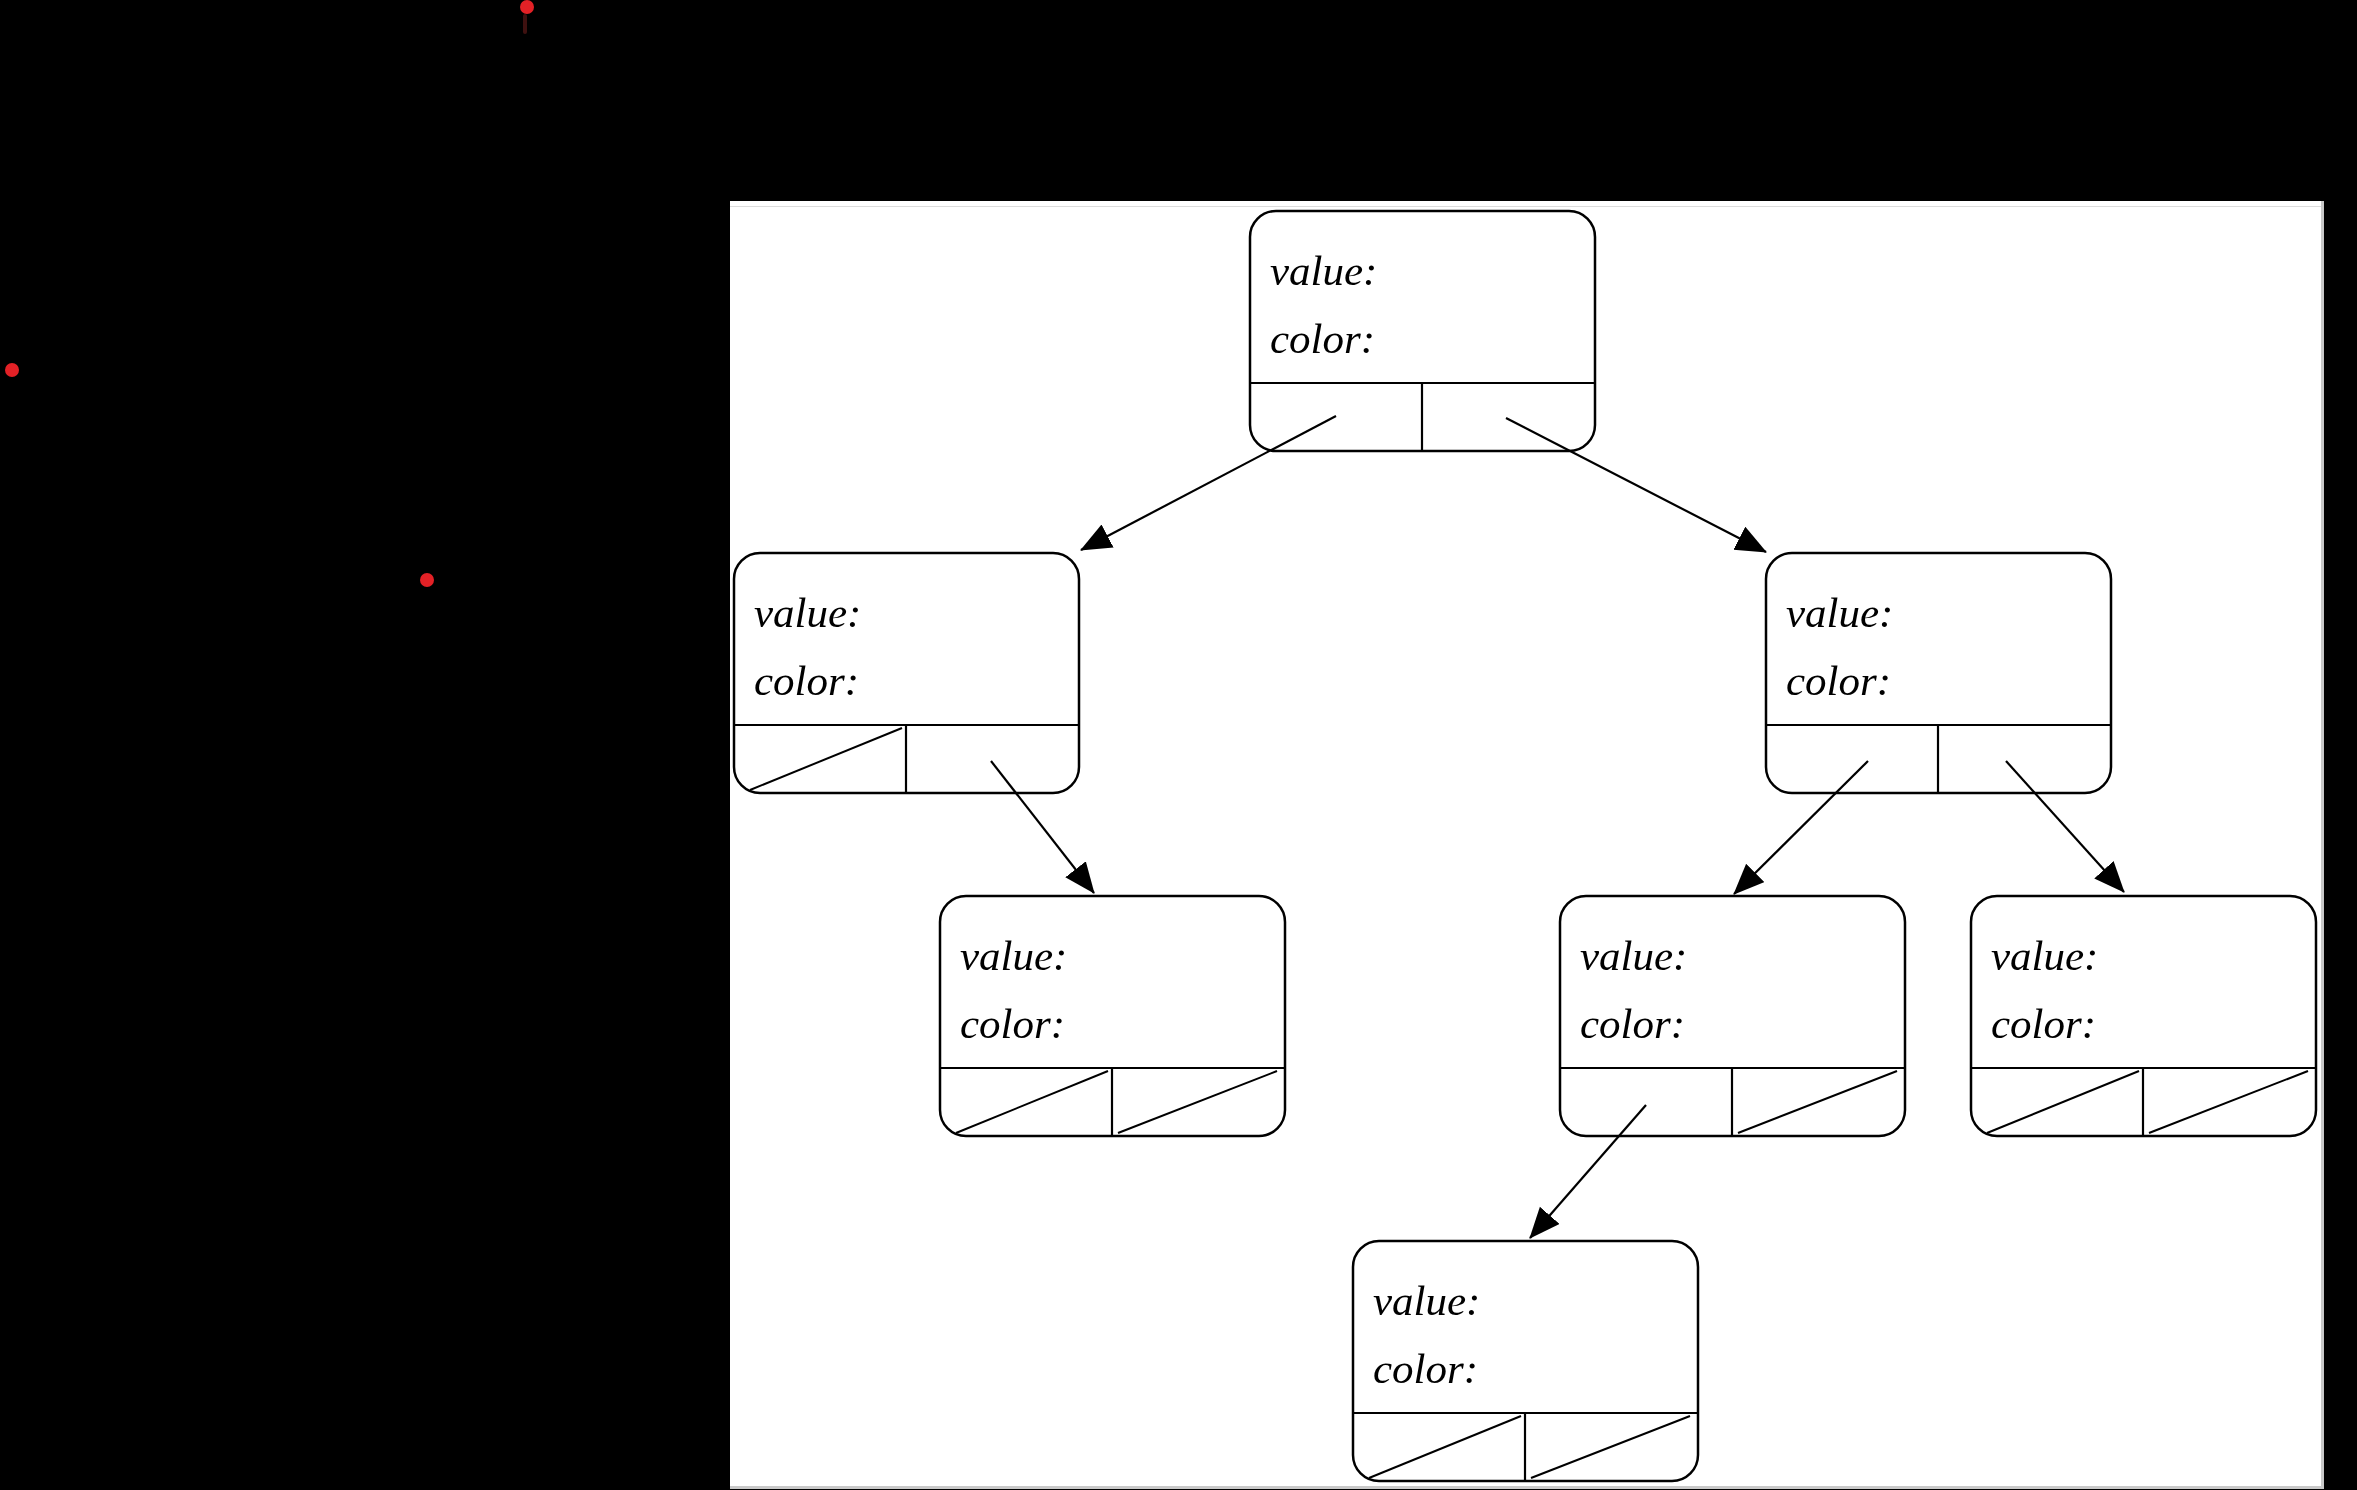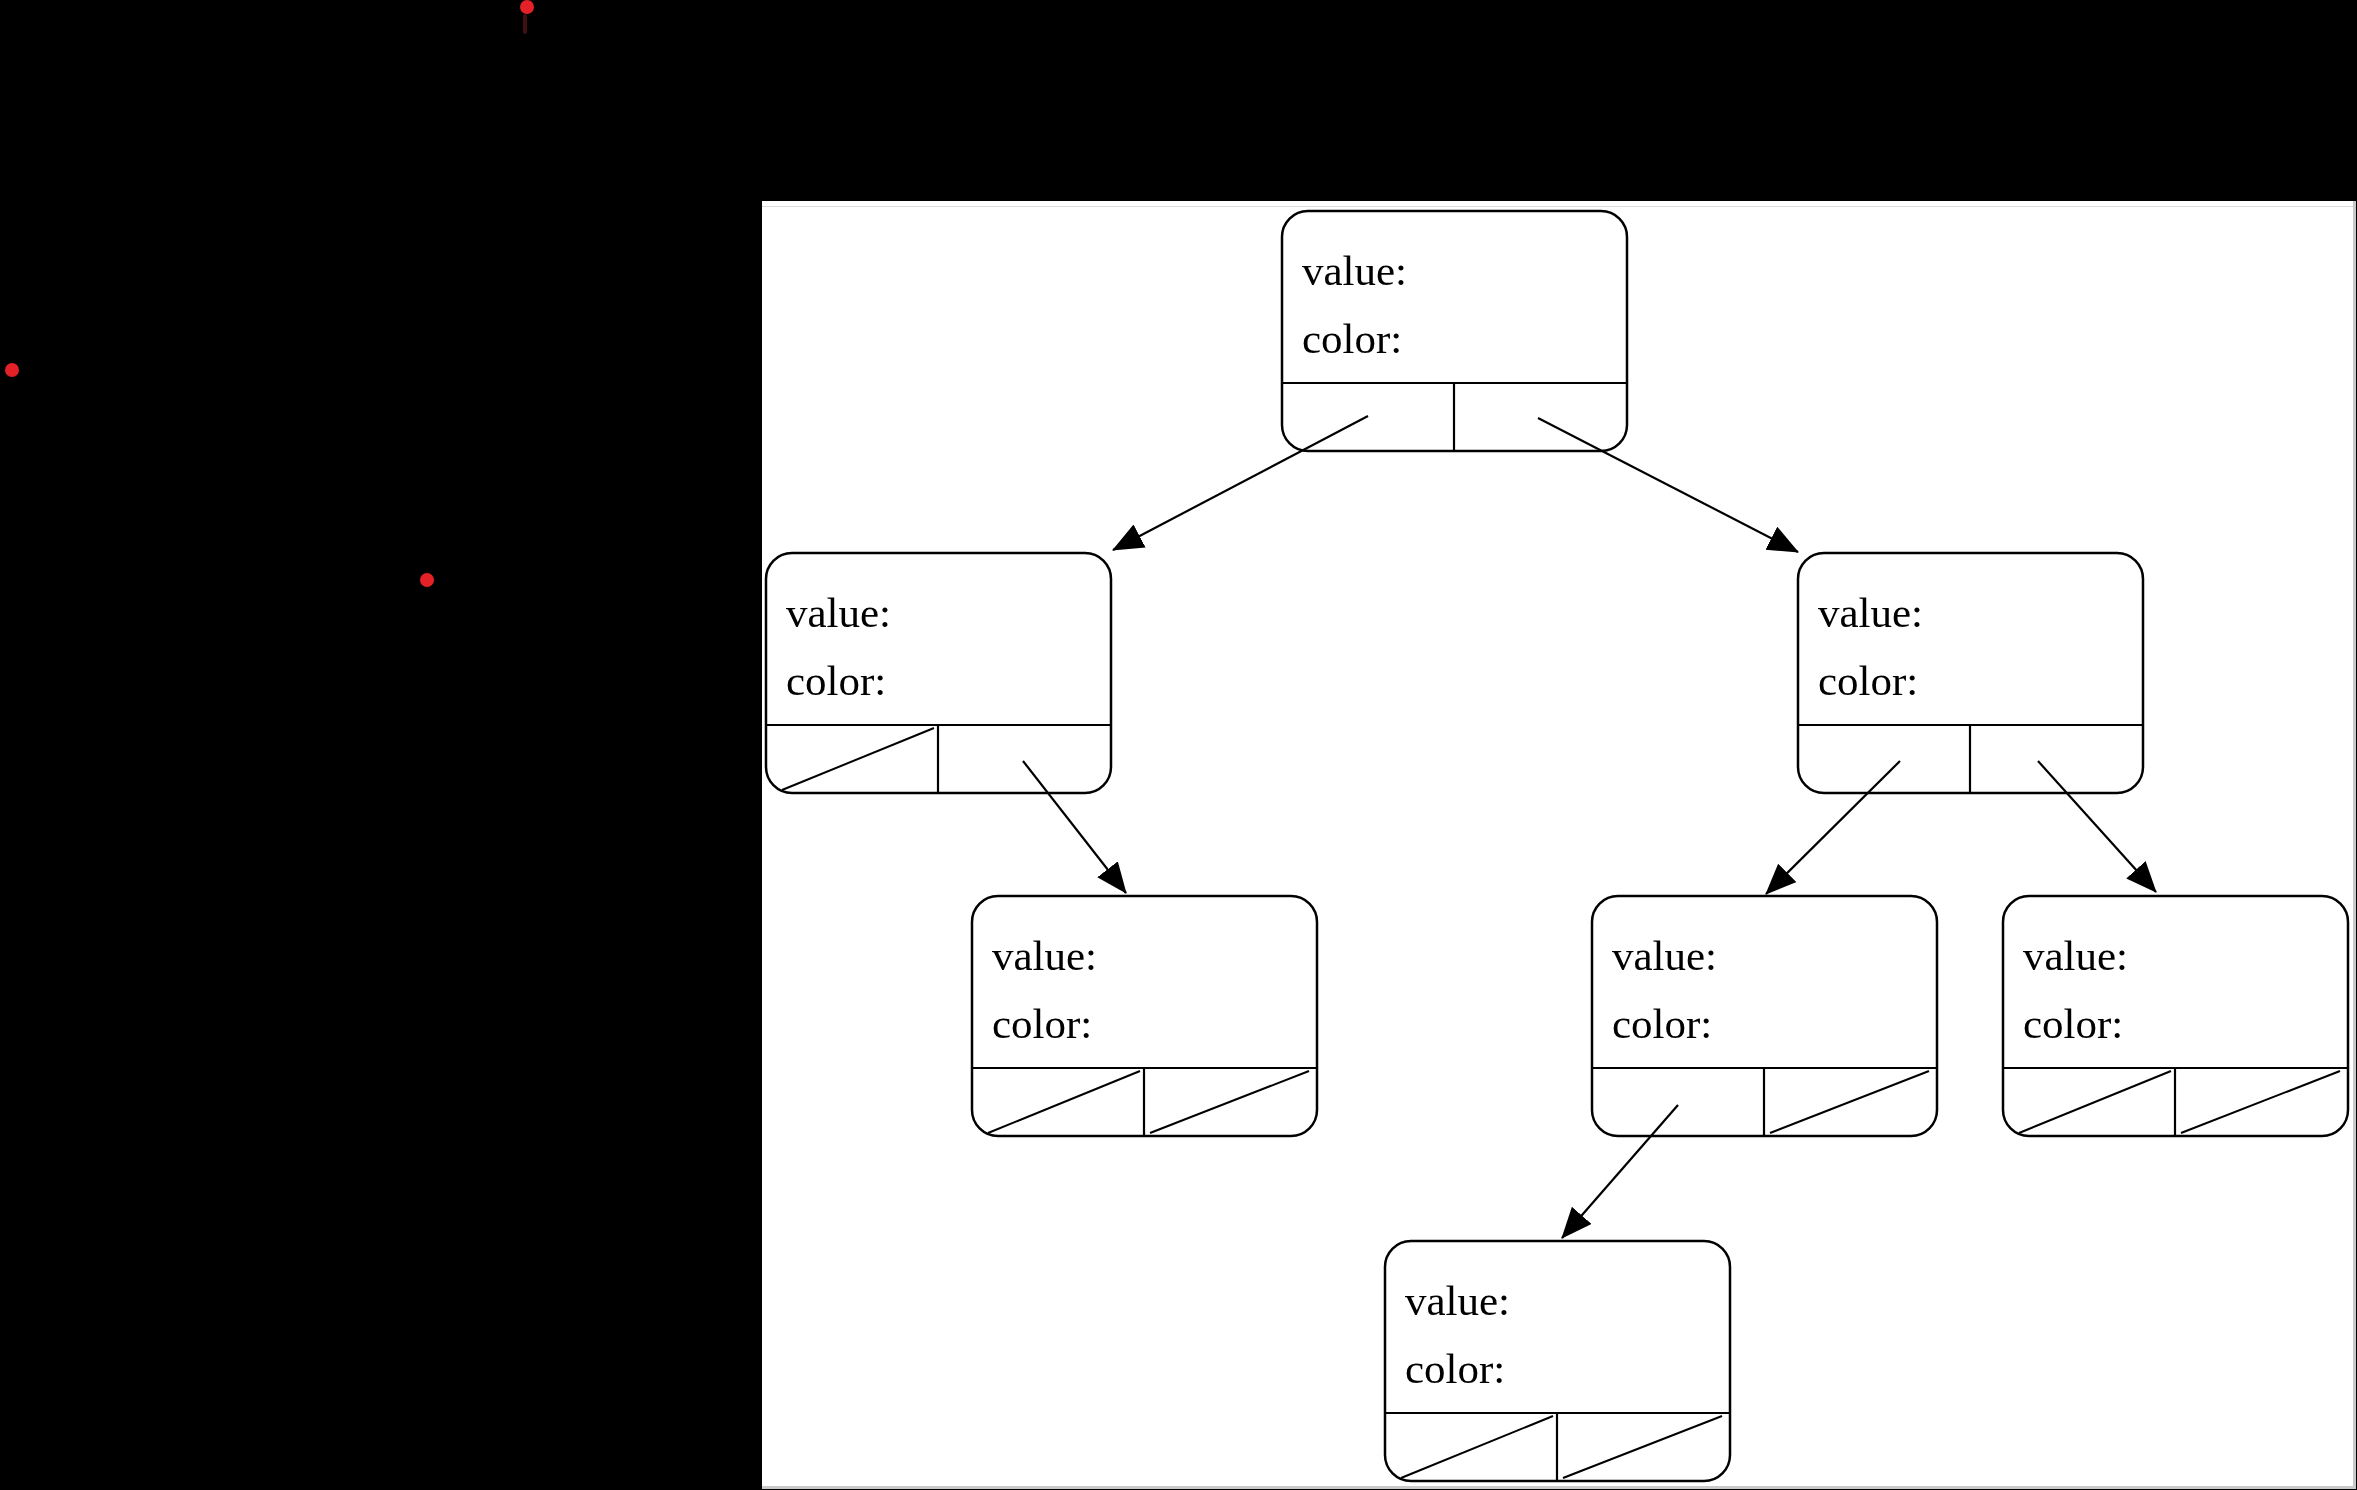--- a/index.html
+++ b/index.html
@@ -5,25 +5,26 @@
   html, body { margin: 0; padding: 0; }
   body {
     width: 2357px; height: 1490px;
     background: #000000;
     overflow: hidden;
     font-family: "Liberation Serif", "DejaVu Serif", serif;
   }
   .screen { position: relative; width: 2357px; height: 1490px; }
   .dots-layer { position: absolute; left: 0; top: 0; }
   .panel {
-    position: absolute; left: 762px; top: 201px;
+    position: absolute; left: 730px; top: 201px;
     width: 1591px; height: 1285px;
     background: #ffffff;
     border-right: 3px solid #c9c9c9;
     border-bottom: 3px solid #c9c9c9;
+    font-style: italic;
   }
   .hairline { position: absolute; top: 5px; left: 0; width: 100%; height: 1px; background: #dcdcdc; }
   .diagram { position: absolute; left: 0; top: 0; }
   .nbox   { fill: #ffffff; stroke: #000000; stroke-width: 2.5; }
   .nline  { stroke: #000000; stroke-width: 2.2; }
   .slash  { stroke: #000000; stroke-width: 2; }
   .arrow  { stroke: #000000; stroke-width: 2.2; fill: none; }
   .nlabel { font-family: "Liberation Serif", "DejaVu Serif", serif; font-size: 43px; fill: #000000; }
 </style>
 </head>

